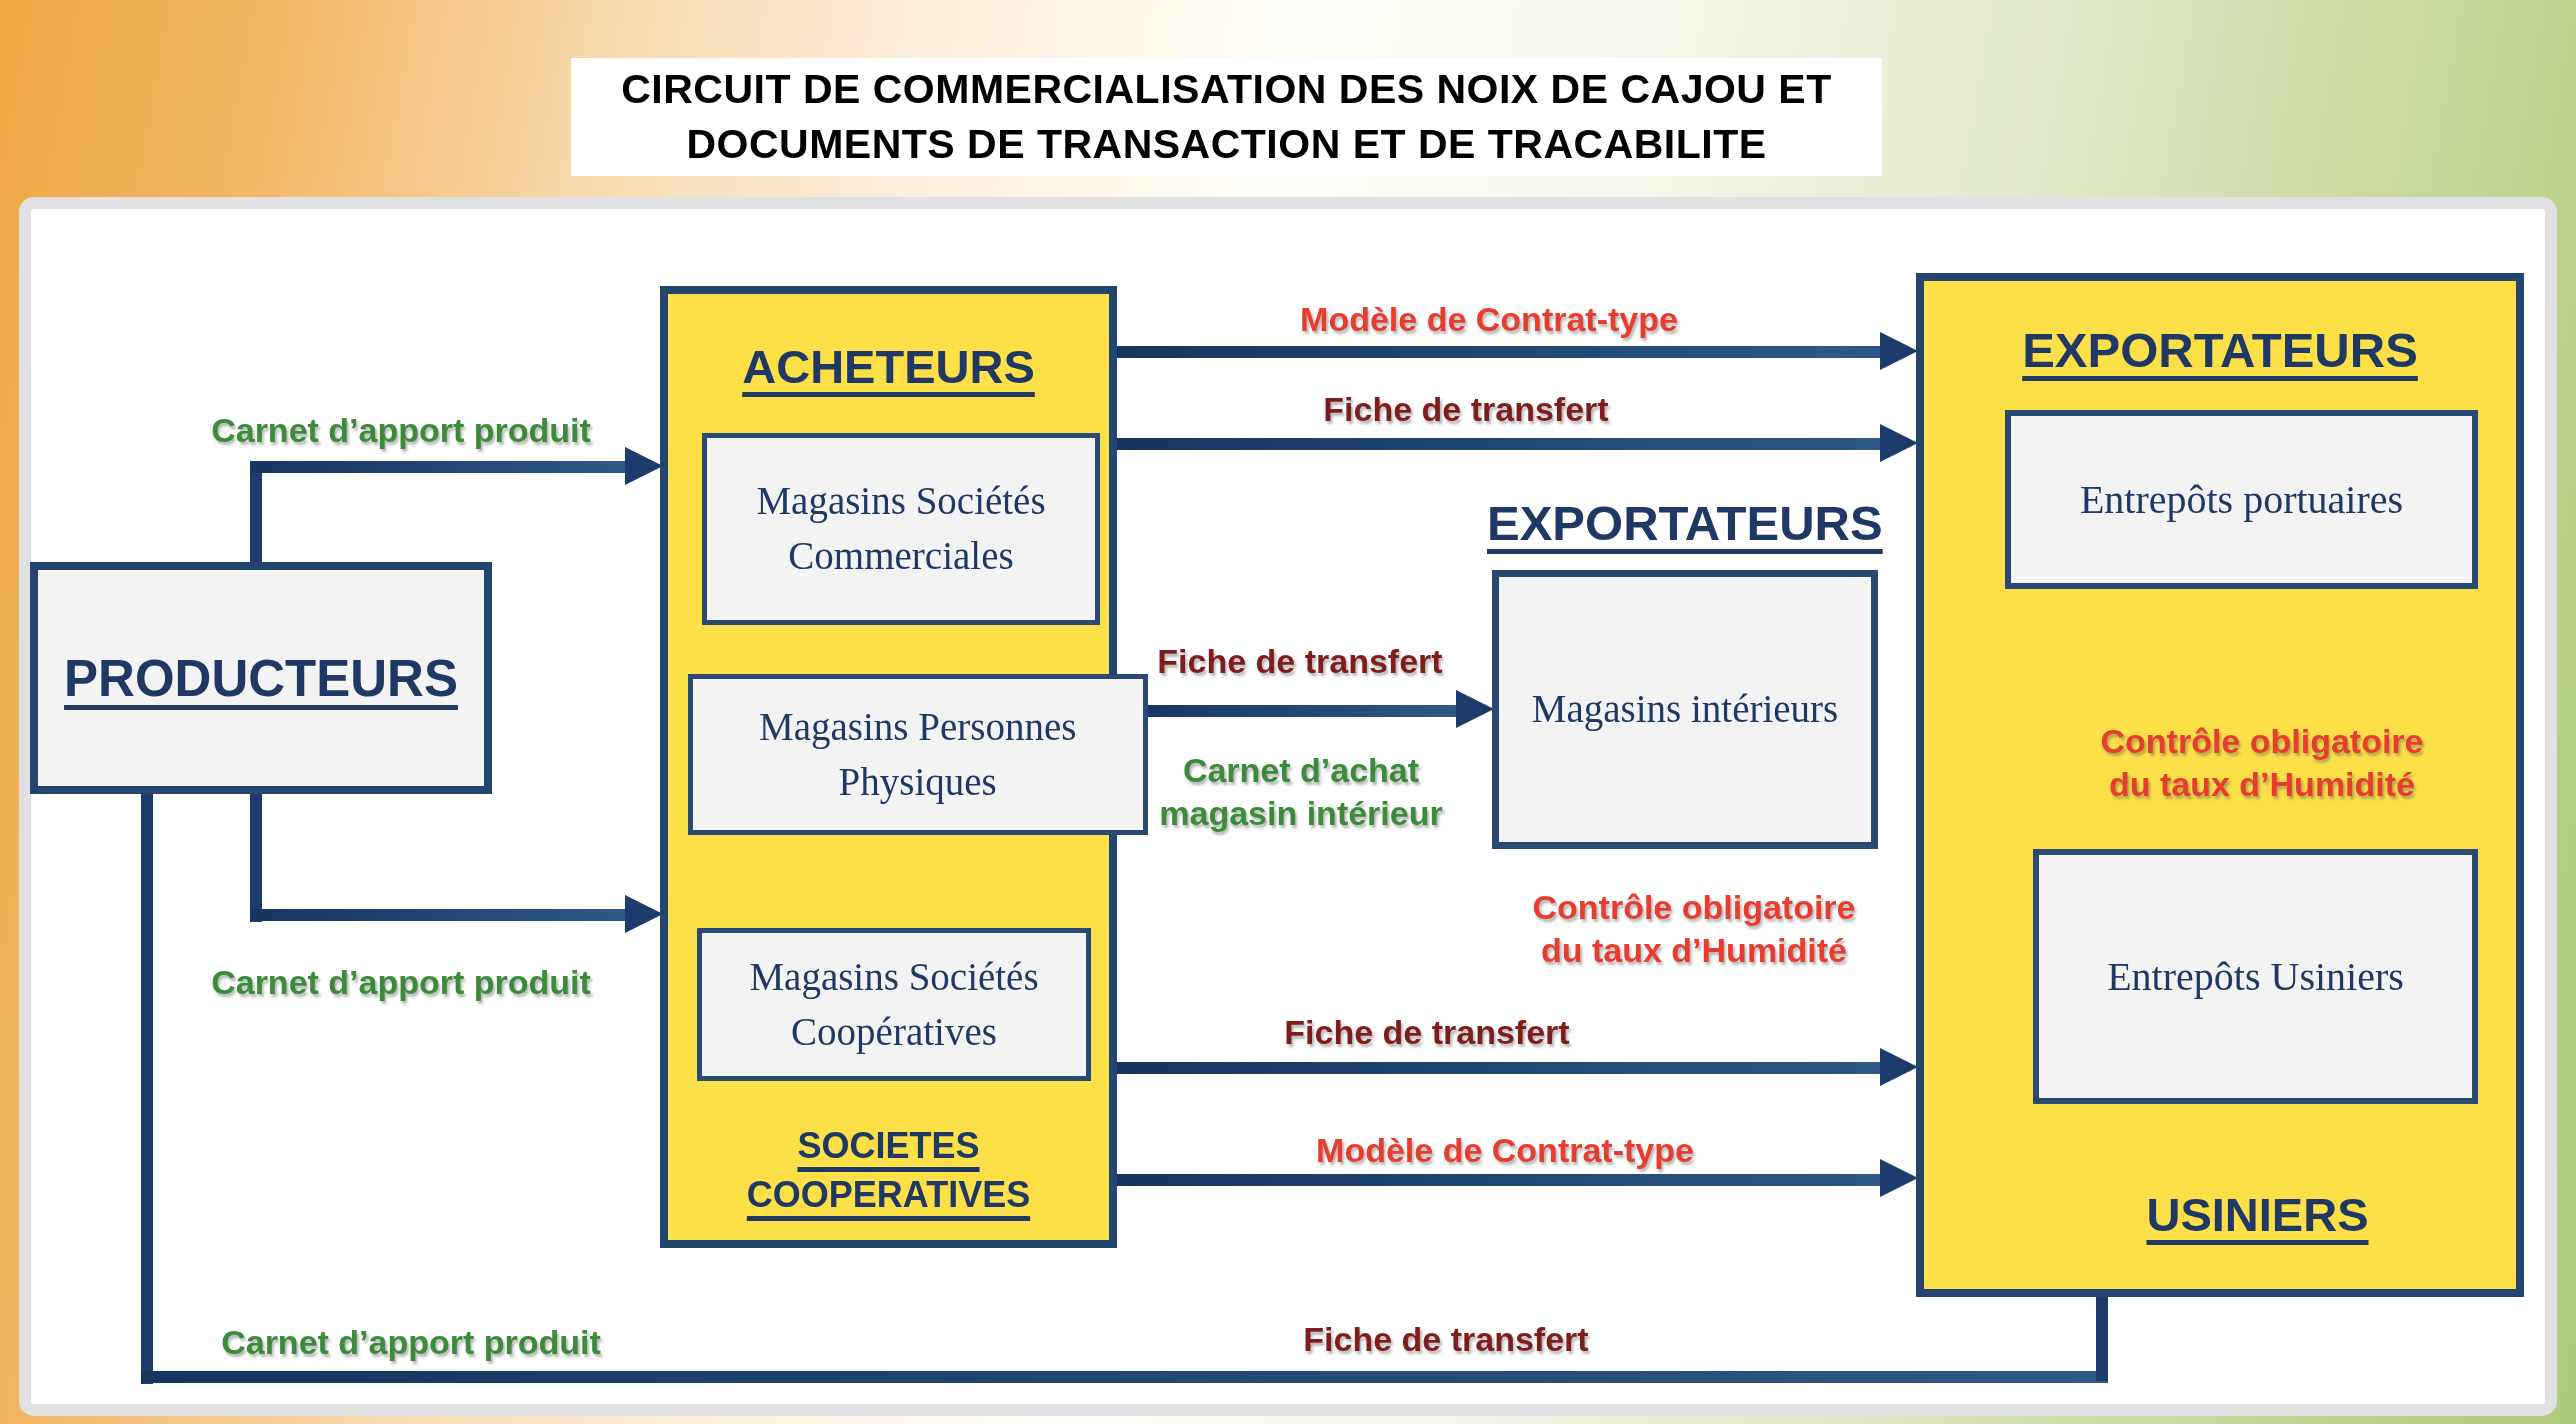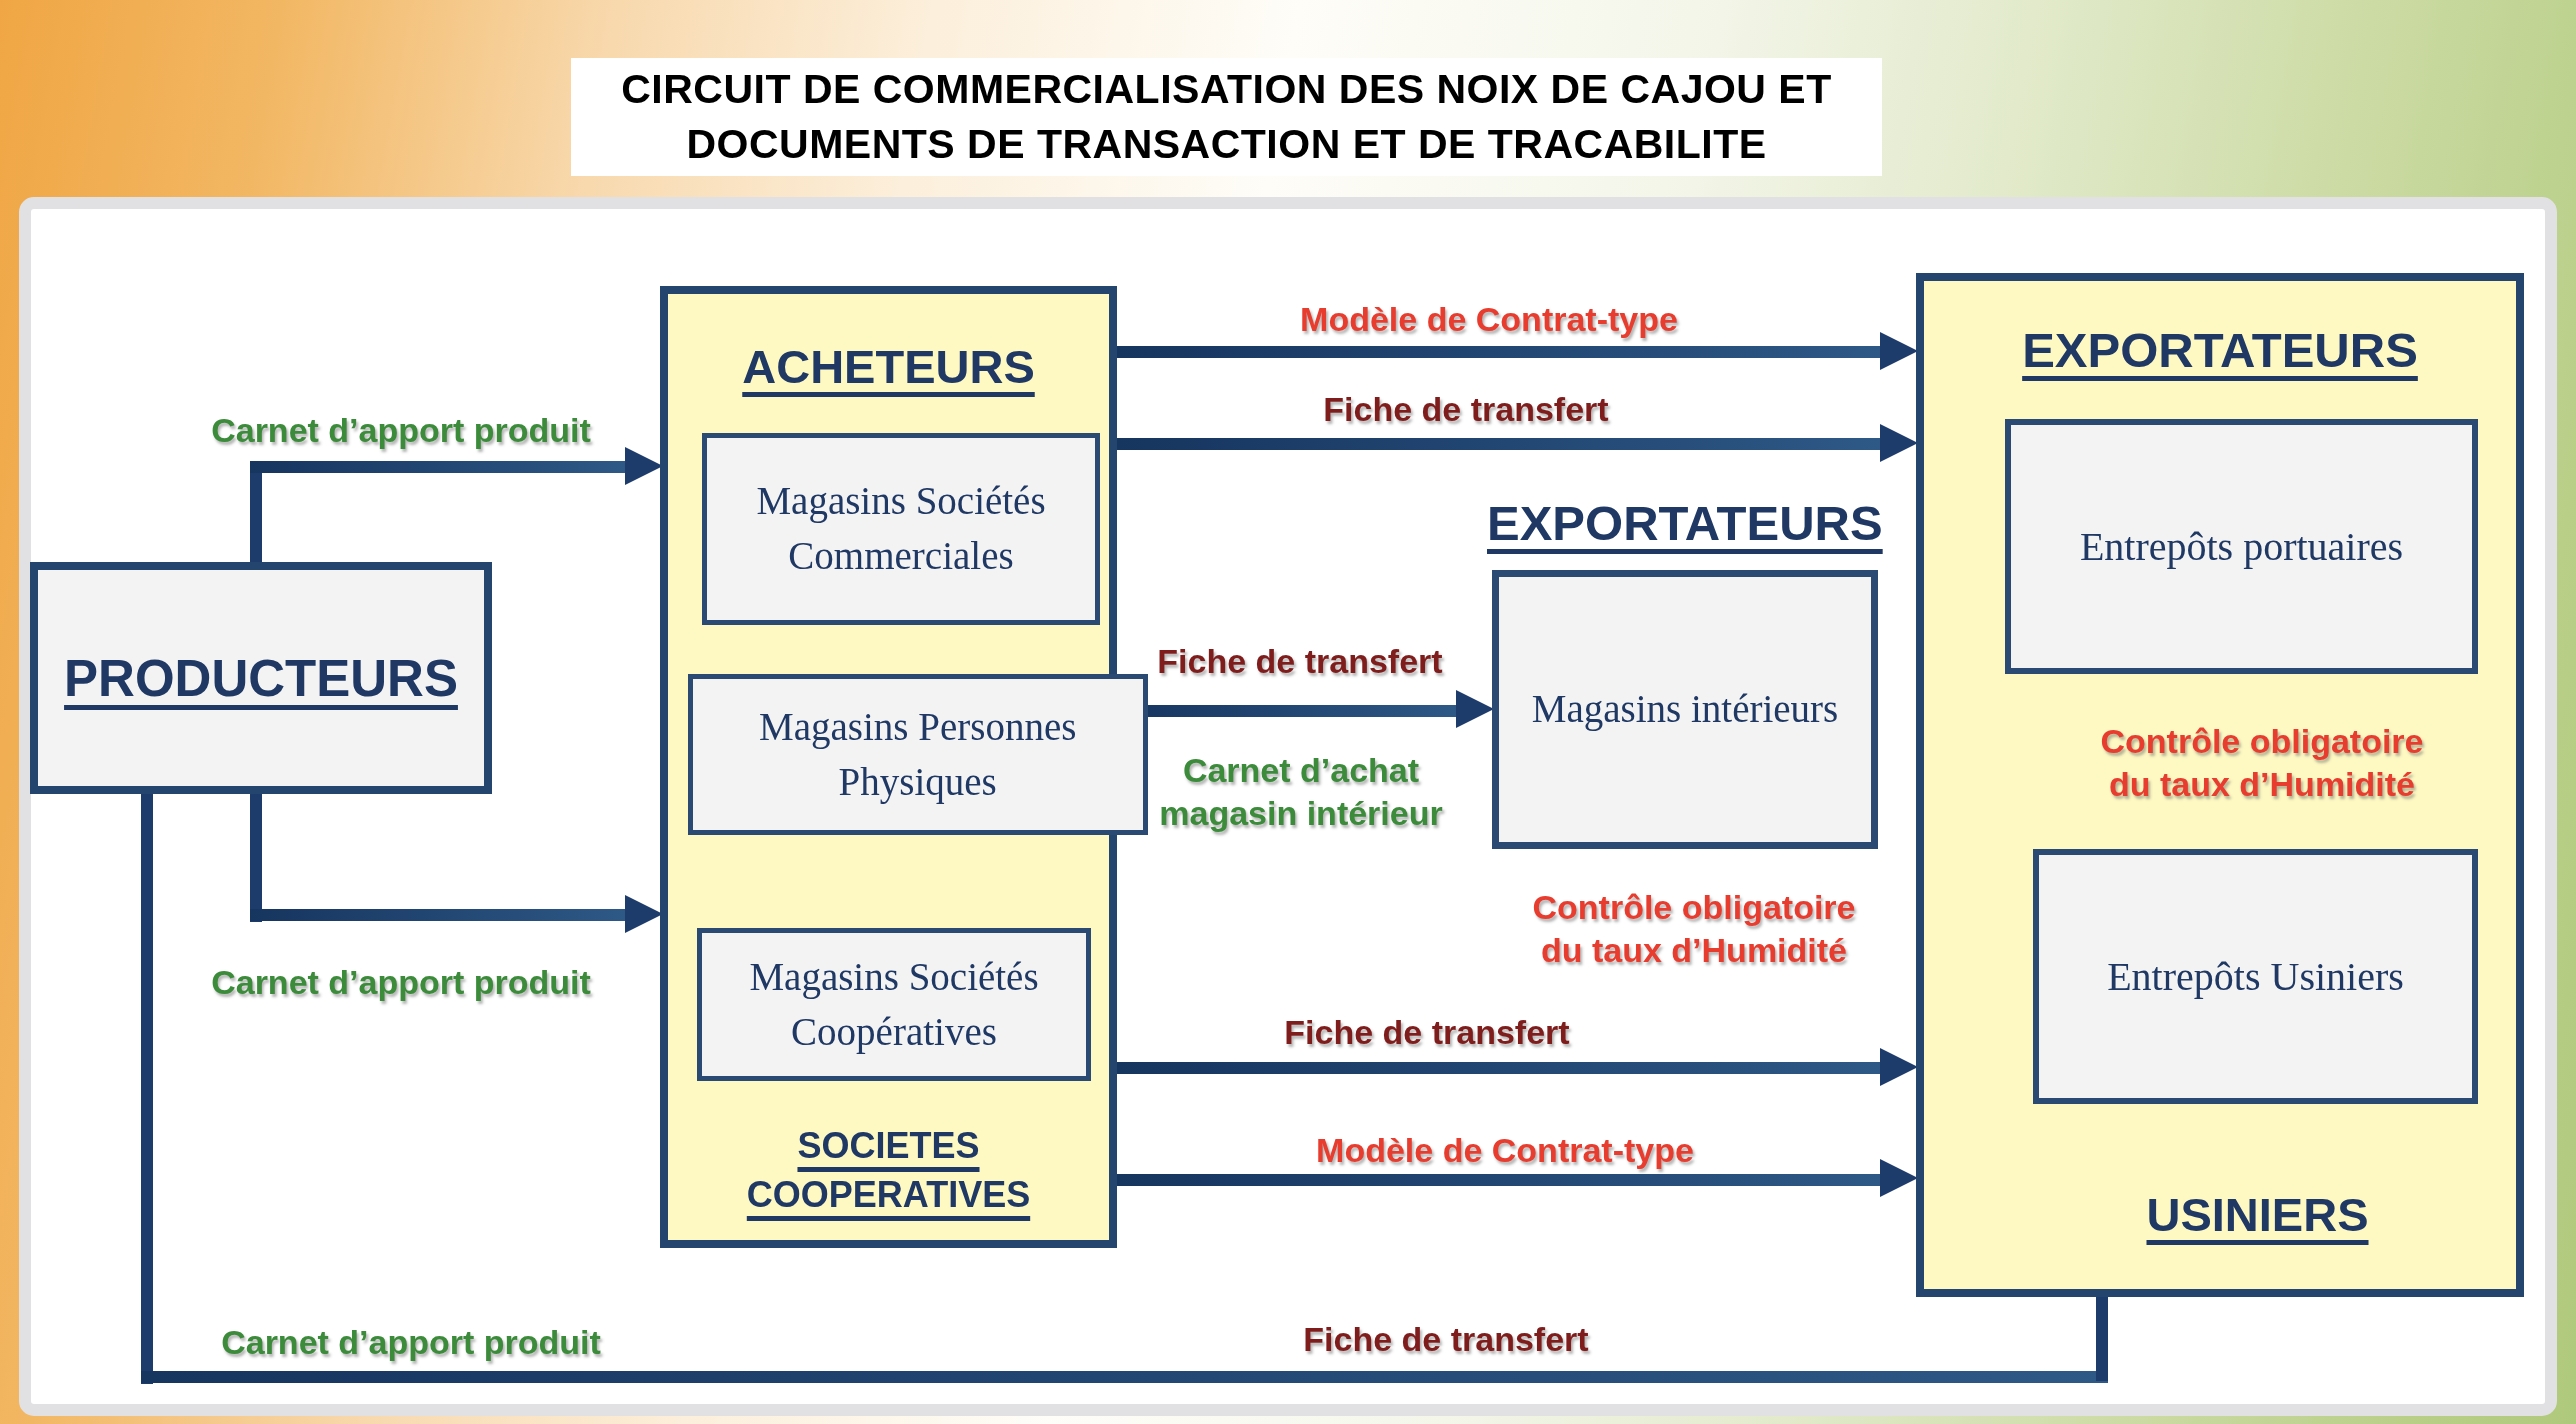--- a/index.html
+++ b/index.html
@@ -35,21 +35,21 @@
   .serif-label{
     font-family:"Liberation Serif", serif;
     color:#1F3864;font-size:39px;line-height:1.4;
   }
   .heading{
     color:#1F3864;font-weight:bold;
     text-decoration:underline;text-underline-offset:9.4px;text-decoration-thickness:4.7px;
     text-align:center;white-space:nowrap;
   }
   .container-box{
-    background:#fef9c3;border:8.4px solid #24466E;box-sizing:border-box;
+    background:#fde047;border:8.4px solid #24466E;box-sizing:border-box;
   }
   .flow-label{
     font-weight:bold;font-size:34px;line-height:43px;text-align:center;
     transform:translateX(-50%);white-space:nowrap;
     text-shadow:1.9px 2.8px 2.8px rgba(90,90,90,0.45);
   }
   .lbl-green{color:#3B8B3B;}
   .lbl-blue{color:#7f1d1d;text-align:right;}
   .lbl-red{color:#E73C2E;}
   .hline{background:linear-gradient(90deg,#16355F,#2E5886);height:12.2px;}
@@ -122,21 +122,21 @@
   </div>
 </div>
 
 <div class="abs heading" style="left:1487px;top:495px;width:362px;font-size:49px;">EXPORTATEURS</div>
 <div class="abs inner-box" style="left:1492px;top:570px;width:386px;height:279px;border-width:7.5px;">
   <span class="serif-label">Magasins intérieurs</span>
 </div>
 
 <div class="abs container-box" style="left:1916px;top:273px;width:608px;height:1024px;">
   <div class="abs heading" style="left:0;right:0;top:41px;font-size:49px;">EXPORTATEURS</div>
-  <div class="abs inner-box" style="left:81px;top:138px;width:473px;height:255px;border-width:6.6px;">
+  <div class="abs inner-box" style="left:81px;top:129px;width:473px;height:179px;border-width:6.6px;">
     <span class="serif-label" style="font-size:40px;">Entrepôts portuaires</span>
   </div>
   <div class="abs" style="left:84px;right:0;top:439px;text-align:center;">
     <span class="lbl-red" style="display:block;font-weight:bold;font-size:34px;line-height:43px;text-shadow:1.9px 2.8px 2.8px rgba(90,90,90,0.45);">Contrôle obligatoire</span>
     <span class="lbl-red" style="display:block;font-weight:bold;font-size:34px;line-height:43px;text-shadow:1.9px 2.8px 2.8px rgba(90,90,90,0.45);">du taux d’Humidité</span>
   </div>
   <div class="abs inner-box" style="left:109px;top:568px;width:445px;height:255px;border-width:6.6px;">
     <span class="serif-label" style="font-size:40px;">Entrepôts Usiniers</span>
   </div>
   <div class="abs heading" style="left:75px;right:0;top:906px;font-size:47px;">USINIERS</div>

